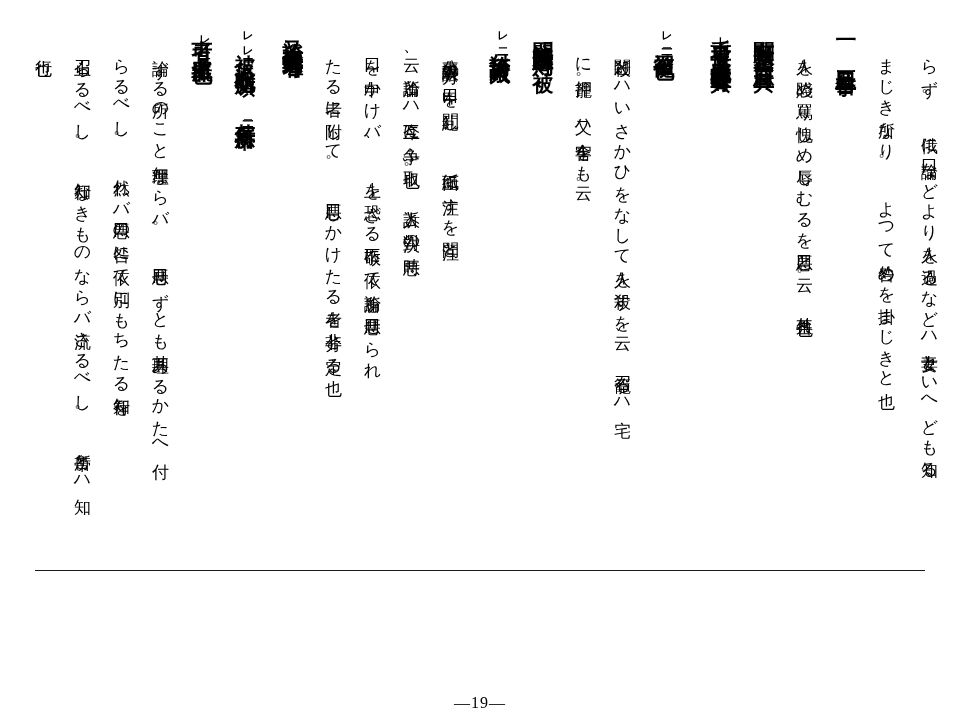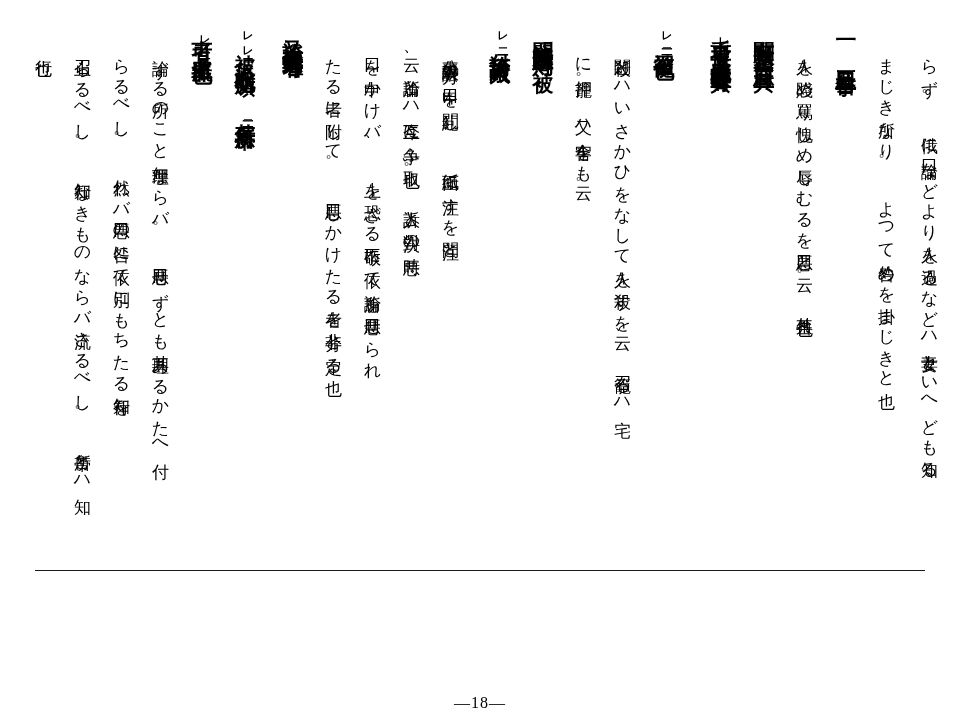--- a/index.html
+++ b/index.html
@@ -101,13 +101,13 @@
     <div class="col kanbun"><span class="k">レ</span><span>被</span><span class="k">レ</span><span>没</span><span class="k">二</span><span class="k kd">ー</span><span>収他所領</span><span class="k">一</span><span>、　若無</span><span class="k">二</span><span>所帯</span><span class="k">一</span></div>
     <div class="col kanbun"><span>者可</span><span class="k">レ</span><span>處</span><span class="k">二</span><span>流罪</span><span class="k">一</span><span>也</span></div>
     <div class="col plain"><span>論ずる所のこと無理ならバ。　悪口せずとも其理あるかたへ付</span></div>
     <div class="col plain"><span>らるべし。　然れバ悪口の咎に依て別にもちたる知行を</span></div>
     <div class="col plain"><span>召上らるべし。　知行なきものならバ流さるべし。　所帯とハ知</span></div>
     <div class="col plain"><span>行也</span></div>
   </div>
 
 <div class="footer-rule"></div>
 
-<div class="page-number">—18—</div>
+<div class="page-number">—19—</div>
 
 </body></html>

